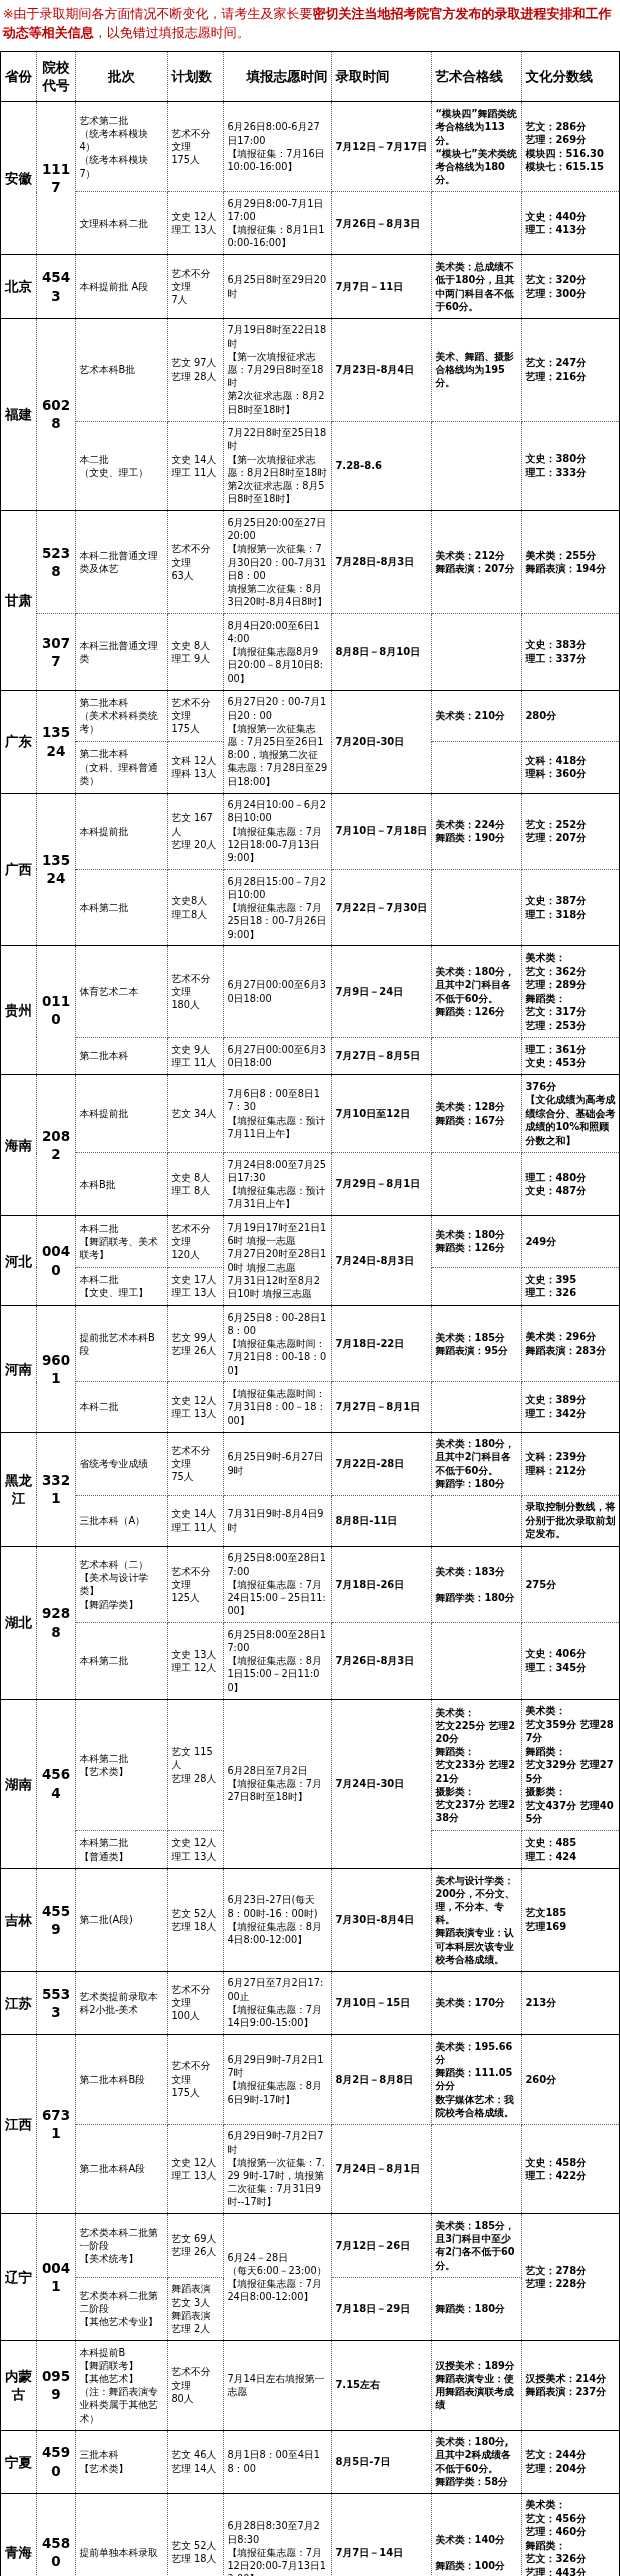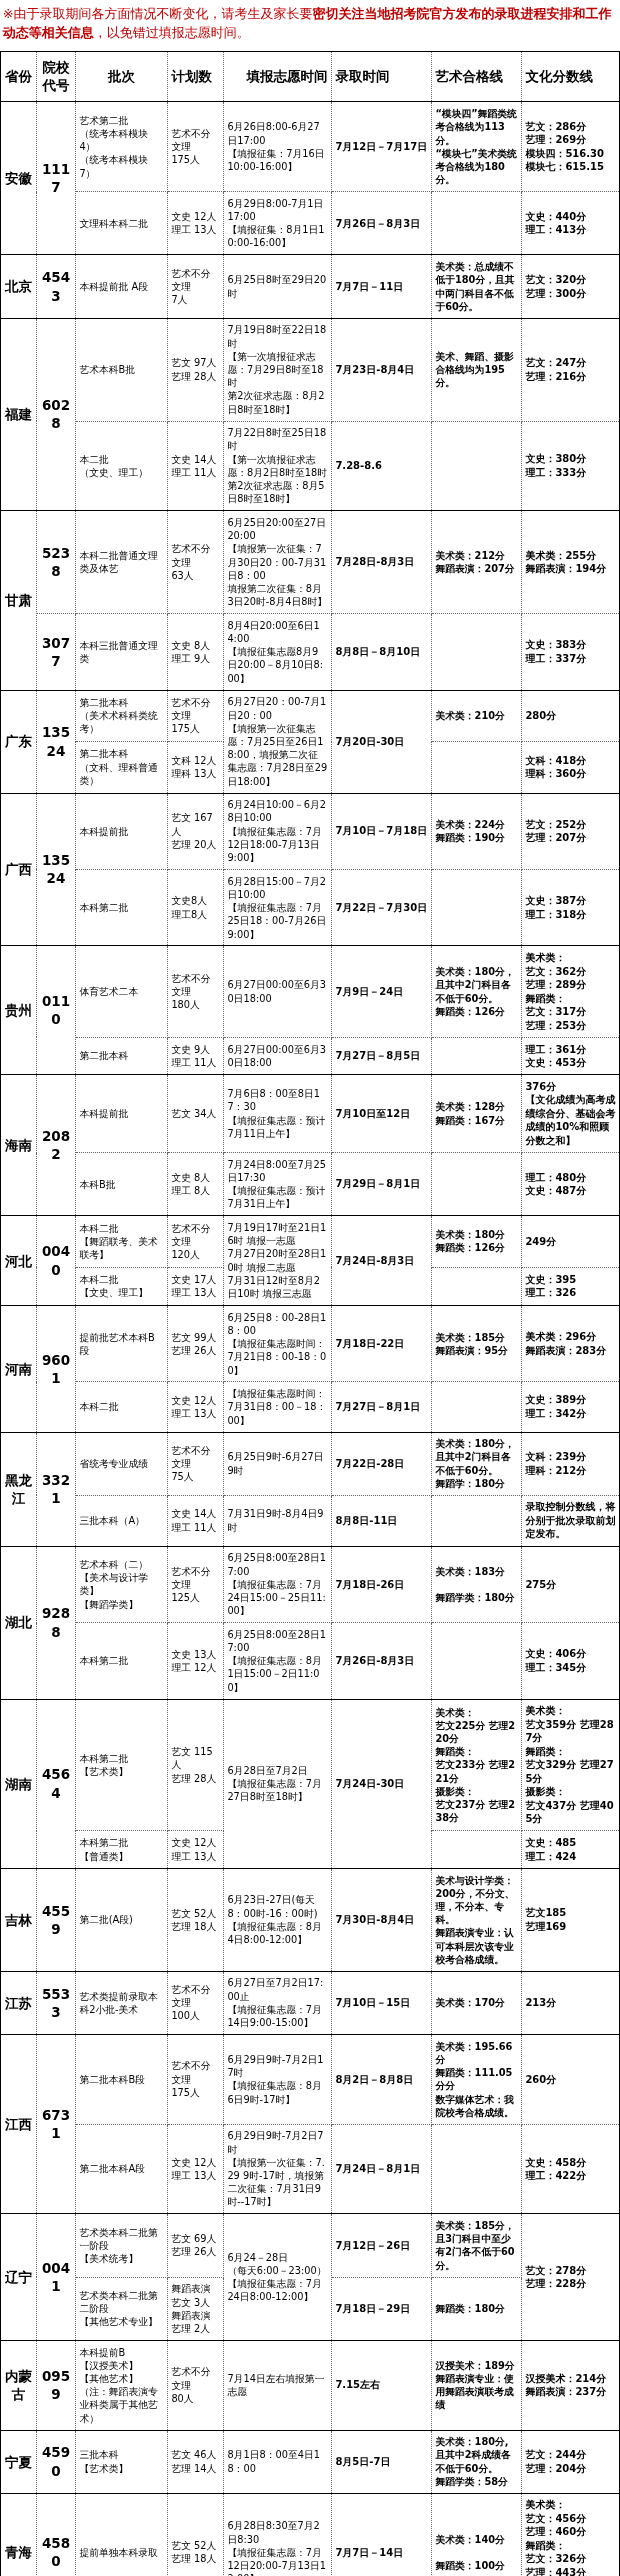--- a/index.html
+++ b/index.html
@@ -445,21 +445,21 @@
 【其他艺术专业】</td>
         <td class="col-plan">舞蹈表演 艺文 3人
 舞蹈表演 艺理 2人</td>
         <td class="col-admit">7月18日－29日</td>
         <td class="col-art">舞蹈类：180分</td>
       </tr>
       <tr class="group-start">
         <td class="col-province">内蒙古</td>
         <td class="col-code">0959</td>
         <td class="col-batch">本科提前B
-【汉授美术】
+【舞蹈联考】
 【其他艺术】（注：舞蹈表演专业科类属于其他艺术）</td>
         <td class="col-plan">艺术不分文理
 80人</td>
         <td class="col-fill">7月14日左右填报第一志愿</td>
         <td class="col-admit">7.15左右</td>
         <td class="col-art">汉授美术：189分
 舞蹈表演专业：使用舞蹈表演联考成绩</td>
         <td class="col-culture">汉授美术：214分
 舞蹈表演：237分</td>
       </tr>

